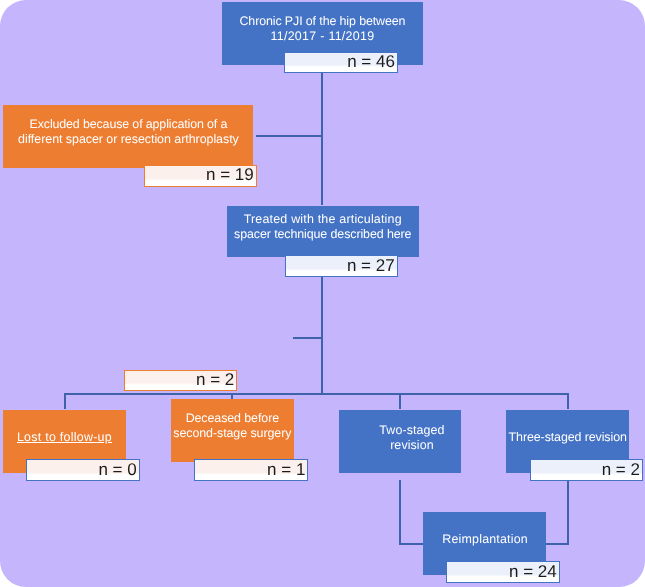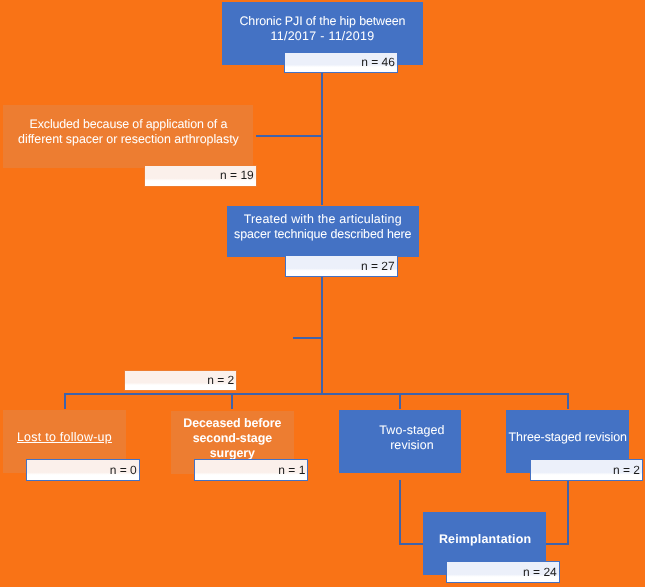--- a/index.html
+++ b/index.html
@@ -1,30 +1,30 @@
 <!DOCTYPE html>
 <html><head>
 <meta charset="utf-8">
 <title>Flowchart</title>
 <style>
   html,body{margin:0;padding:0;background:#ffffff;}
   body{width:645px;height:587px;overflow:hidden;
        font-family:"Liberation Sans", sans-serif;
        -webkit-font-smoothing:antialiased;text-rendering:geometricPrecision;}
-  #canvas{position:relative;width:645px;height:587px;background:#f97316;}
+  #canvas{position:relative;width:645px;height:587px;background:#c4b5fd;border-radius:26px;}
   svg.wires{position:absolute;left:0;top:0;width:645px;height:587px;}
   .node{position:absolute;box-sizing:border-box;display:flex;align-items:center;
         justify-content:center;text-align:center;color:#ffffff;
         font-size:12.45px;line-height:15.2px;padding-bottom:8.4px;}
   .node.one{padding-bottom:6.4px;}
   .node.blue{background:#4472c4;}
   .node.orange{background:#ed7d31;}
   .nbox{position:absolute;box-sizing:border-box;display:flex;align-items:center;
         justify-content:flex-end;text-align:right;color:#1b1b1b;
-        font-size:12px;border:1.8px solid #4472c4;
+        font-size:17px;border:1.8px solid #4472c4;
         background:linear-gradient(180deg,#ecf0fa 0%,#ecf0fa 62%,#ffffff 74%,#ffffff 100%);
         padding-right:2.0px;padding-bottom:1.0px;}
   .nbox.ob{border:1.5px solid #ed7d31;margin-top:12px;}
   .l0{letter-spacing:-0.118px}.l1{letter-spacing:0.29px}
   .l2{letter-spacing:-0.136px}.l3{letter-spacing:-0.04px}
   .l4{letter-spacing:0.20px}.l5{letter-spacing:-0.10px}
   .l6{letter-spacing:-0.086px}.l7{letter-spacing:0.016px}
   .l8{letter-spacing:0.26px}
   .l9{letter-spacing:-0.09px}.l10{letter-spacing:-0.07px}
   .l11{letter-spacing:0.089px}
@@ -82,38 +82,38 @@
     <span>n = 2</span>
   </div>
 
   <div class="node orange one" style="left:3.1px;top:409.7px;width:122.7px;height:63px;text-decoration:underline;">
     <span class="l8">Lost to follow-up</span>
   </div>
   <div class="nbox pk" style="left:26.4px;top:458.9px;width:113.3px;height:22.3px;">
     <span>n = 0</span>
   </div>
 
-  <div class="node orange" style="left:170.6px;top:411px;width:123.5px;height:63px;font-weight:bold;">
+  <div class="node orange" style="left:170.6px;top:399px;width:123.5px;height:63px;">
     <span><span class="l9">Deceased before</span><br><span class="l10">second-stage surgery</span></span>
   </div>
   <div class="nbox pk" style="left:194.3px;top:459px;width:114.1px;height:22.2px;">
     <span>n = 1</span>
   </div>
 
   <div class="node blue one" style="left:338.7px;top:409.7px;width:122.5px;height:63px;padding-left:24px;">
     <span class="l11">Two-staged revision</span>
   </div>
 
   <div class="node blue one" style="left:506.3px;top:409.7px;width:122.8px;height:63px;">
     <span class="l12">Three-staged revision</span>
   </div>
   <div class="nbox" style="left:529.6px;top:459px;width:113.4px;height:22.2px;">
     <span>n = 2</span>
   </div>
 
-  <div class="node blue one" style="left:422.6px;top:512px;width:123px;height:62.5px;padding-left:2px;font-weight:bold;">
+  <div class="node blue one" style="left:422.6px;top:512px;width:123px;height:62.5px;padding-left:2px;">
     <span class="l13">Reimplantation</span>
   </div>
   <div class="nbox" style="left:446.4px;top:561.4px;width:113.4px;height:22px;">
     <span>n = 24</span>
   </div>
 
 </div>
 
 </body></html>

